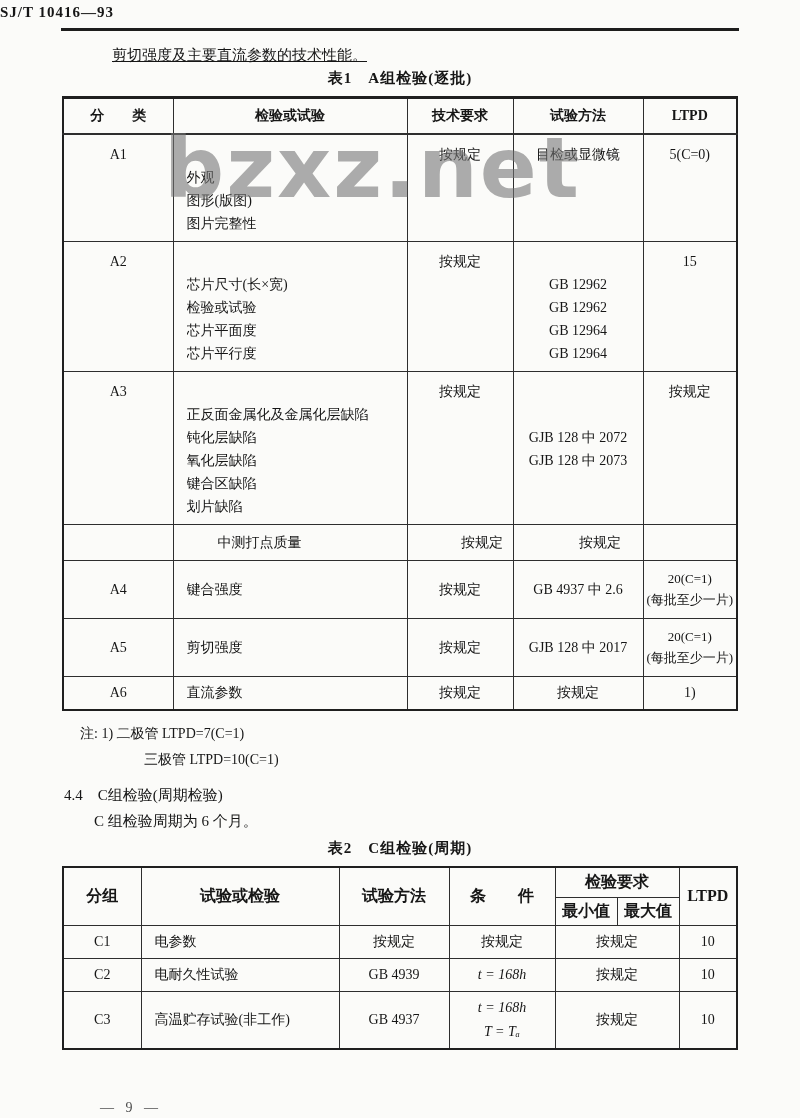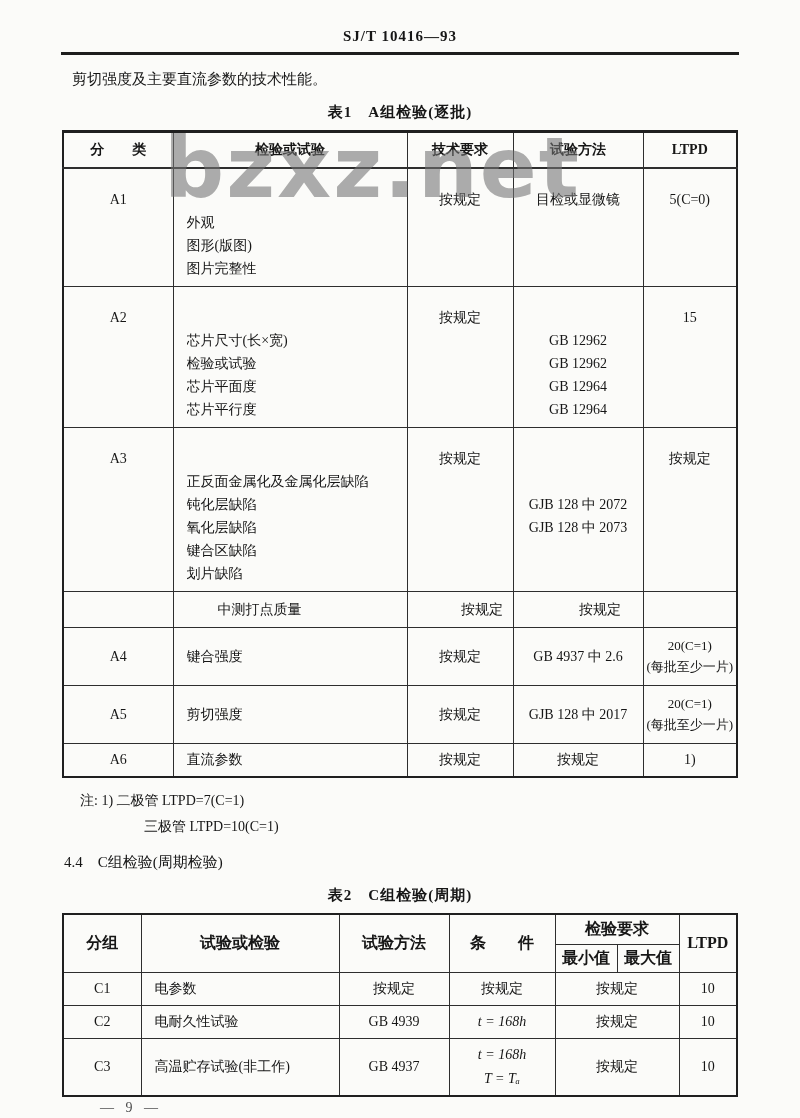--- a/index.html
+++ b/index.html
@@ -3,32 +3,32 @@
 <meta charset="utf-8">
 <style>
   * { box-sizing: border-box; }
   html,body { margin:0; padding:0; background:#e9e9e7; }
   .page {
     position:relative; width:800px; height:1118px; margin:0 auto;
     background:#fbfbf9; overflow:hidden;
     font-family:"Liberation Serif","DejaVu Serif",serif;
     color:#161616;
   }
-  .doc-number { text-align:center; padding-top:28px; font-size:15px; font-weight:bold; letter-spacing:1px; }
+  .doc-number { text-align:left; padding-top:4px; font-size:15px; font-weight:bold; letter-spacing:1px; }
   .top-rule { margin:7px auto 0; width:678px; height:3px; background:#1d1d1d; }
-  .intro { margin:15px 0 0 72px; font-size:15px; }
-  .tbl-title { text-align:center; font-weight:bold; font-size:15px; margin-top:14px; letter-spacing:1px; }
+  .intro { margin:15px 0 0 112px; font-size:15px;text-decoration:underline; }
+  .tbl-title { text-align:center; font-weight:bold; font-size:15px; margin-top:4px; letter-spacing:1px; }
 
   table { border-collapse:collapse; table-layout:fixed; margin:8px auto 0; }
   #t1, #t2 { width:674px; border:2px solid #1f1f1f; }
   #t1 { border-top-width:3px; }
   th, td { border:1px solid #2e2e2e; font-size:14px; padding:0; font-weight:normal; }
   th { font-weight:bold; }
   #t1 thead th { height:36px; border-bottom-width:2px; }
-  .v-top { vertical-align:top; padding-top:19px; padding-bottom:6px; }
+  .v-top { vertical-align:top; padding-top:8px; padding-bottom:6px; }
   .v-mid { vertical-align:middle; }
   .ln { height:23px; line-height:23px; white-space:nowrap; overflow:hidden; }
   .ln.s { height:21px; line-height:21px; font-size:13px; }
   .c-center { text-align:center; }
   .c-items { text-align:left; padding-left:13px; }
   .row-mid td { height:36px;padding-left:44px; }
   .row-a4 td, .row-a5 td { height:58px; }
   .row-a6 td { height:34px; }
 
   .notes { margin:10px 0 0 80px; font-size:14px; line-height:26px; }
@@ -230,20 +230,21 @@
       </tr>
     </tbody>
   </table>
 
   <div class="notes">
     <div class="n1">注: 1) 二极管 LTPD=7(C=1)</div>
     <div class="n2">三极管 LTPD=10(C=1)</div>
   </div>
 
   <div class="sec-heading">4.4　C组检验(周期检验)</div>
+  <div class="para2">C 组检验周期为 6 个月。</div>
 
   <div class="tbl-title">表2　C组检验(周期)</div>
 
   <table id="t2">
     <colgroup>
       <col style="width:78px">
         <col style="width:198px">
         <col style="width:110px">
         <col style="width:106px">
         <col style="width:62px">

